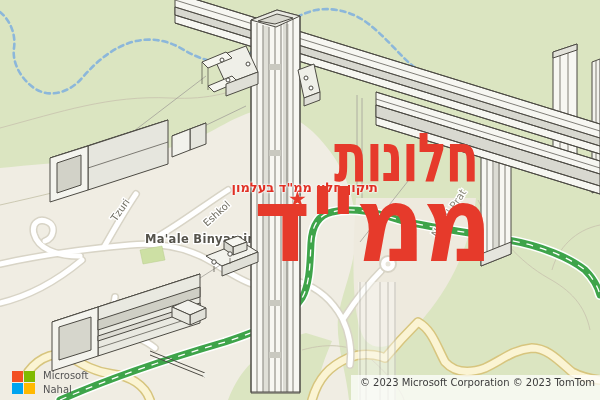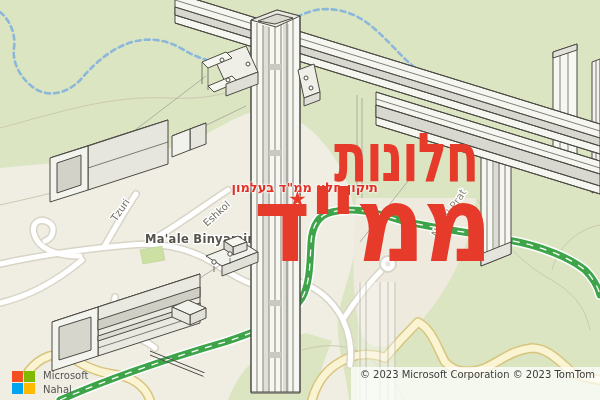--- a/index.html
+++ b/index.html
@@ -36,21 +36,21 @@
   .subtitle{position:absolute;top:180px;right:222px;font-size:13px;font-weight:bold;
             color:#e02f23;direction:rtl;white-space:nowrap;
             text-shadow:0 0 2px #fff,0 0 2px #fff,0 0 3px #fff;}
   .star{position:absolute;top:189px;left:288px;font-size:21px;color:#e63a2b;line-height:1;
         text-shadow:0 0 2px #fff;}
   
   .bing{position:absolute;left:12px;bottom:4px;display:flex;gap:8px;align-items:center;}
   .bing .words{font-size:10px;line-height:13.5px;color:#545454;}
   .copyright{position:absolute;right:0;bottom:0;height:21px;
              background:rgba(255,255,255,.72);color:#3c3c3c;font-size:10px;
-             line-height:15px;padding:0 5px 12px 9px;white-space:nowrap;}
+             line-height:15px;padding:0 5px 4px 9px;white-space:nowrap;}
 </style>
 </head>
 <body>
 
 <div class="stage">
 
   <svg class="mapsvg" width="600" height="400" viewBox="0 0 600 400">
 
     <rect x="0" y="0" width="600" height="400" fill="#dbe5c1"></rect>
 

